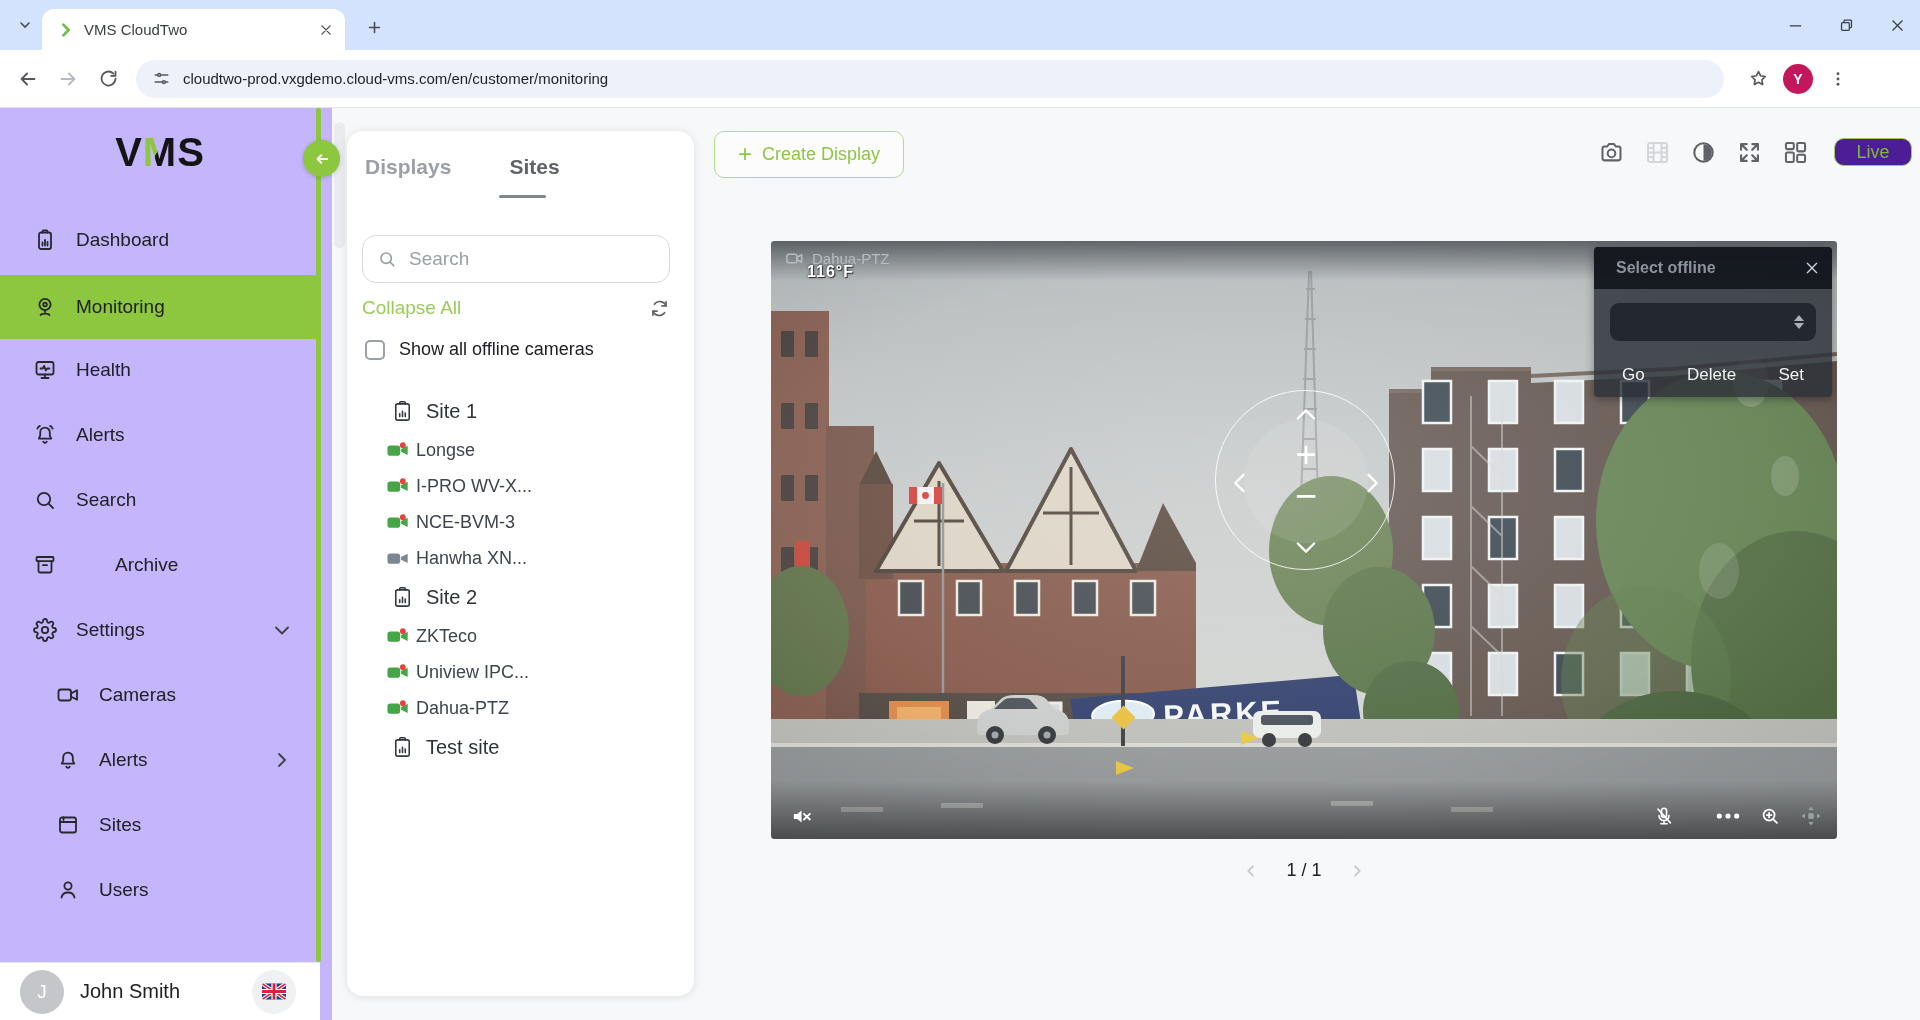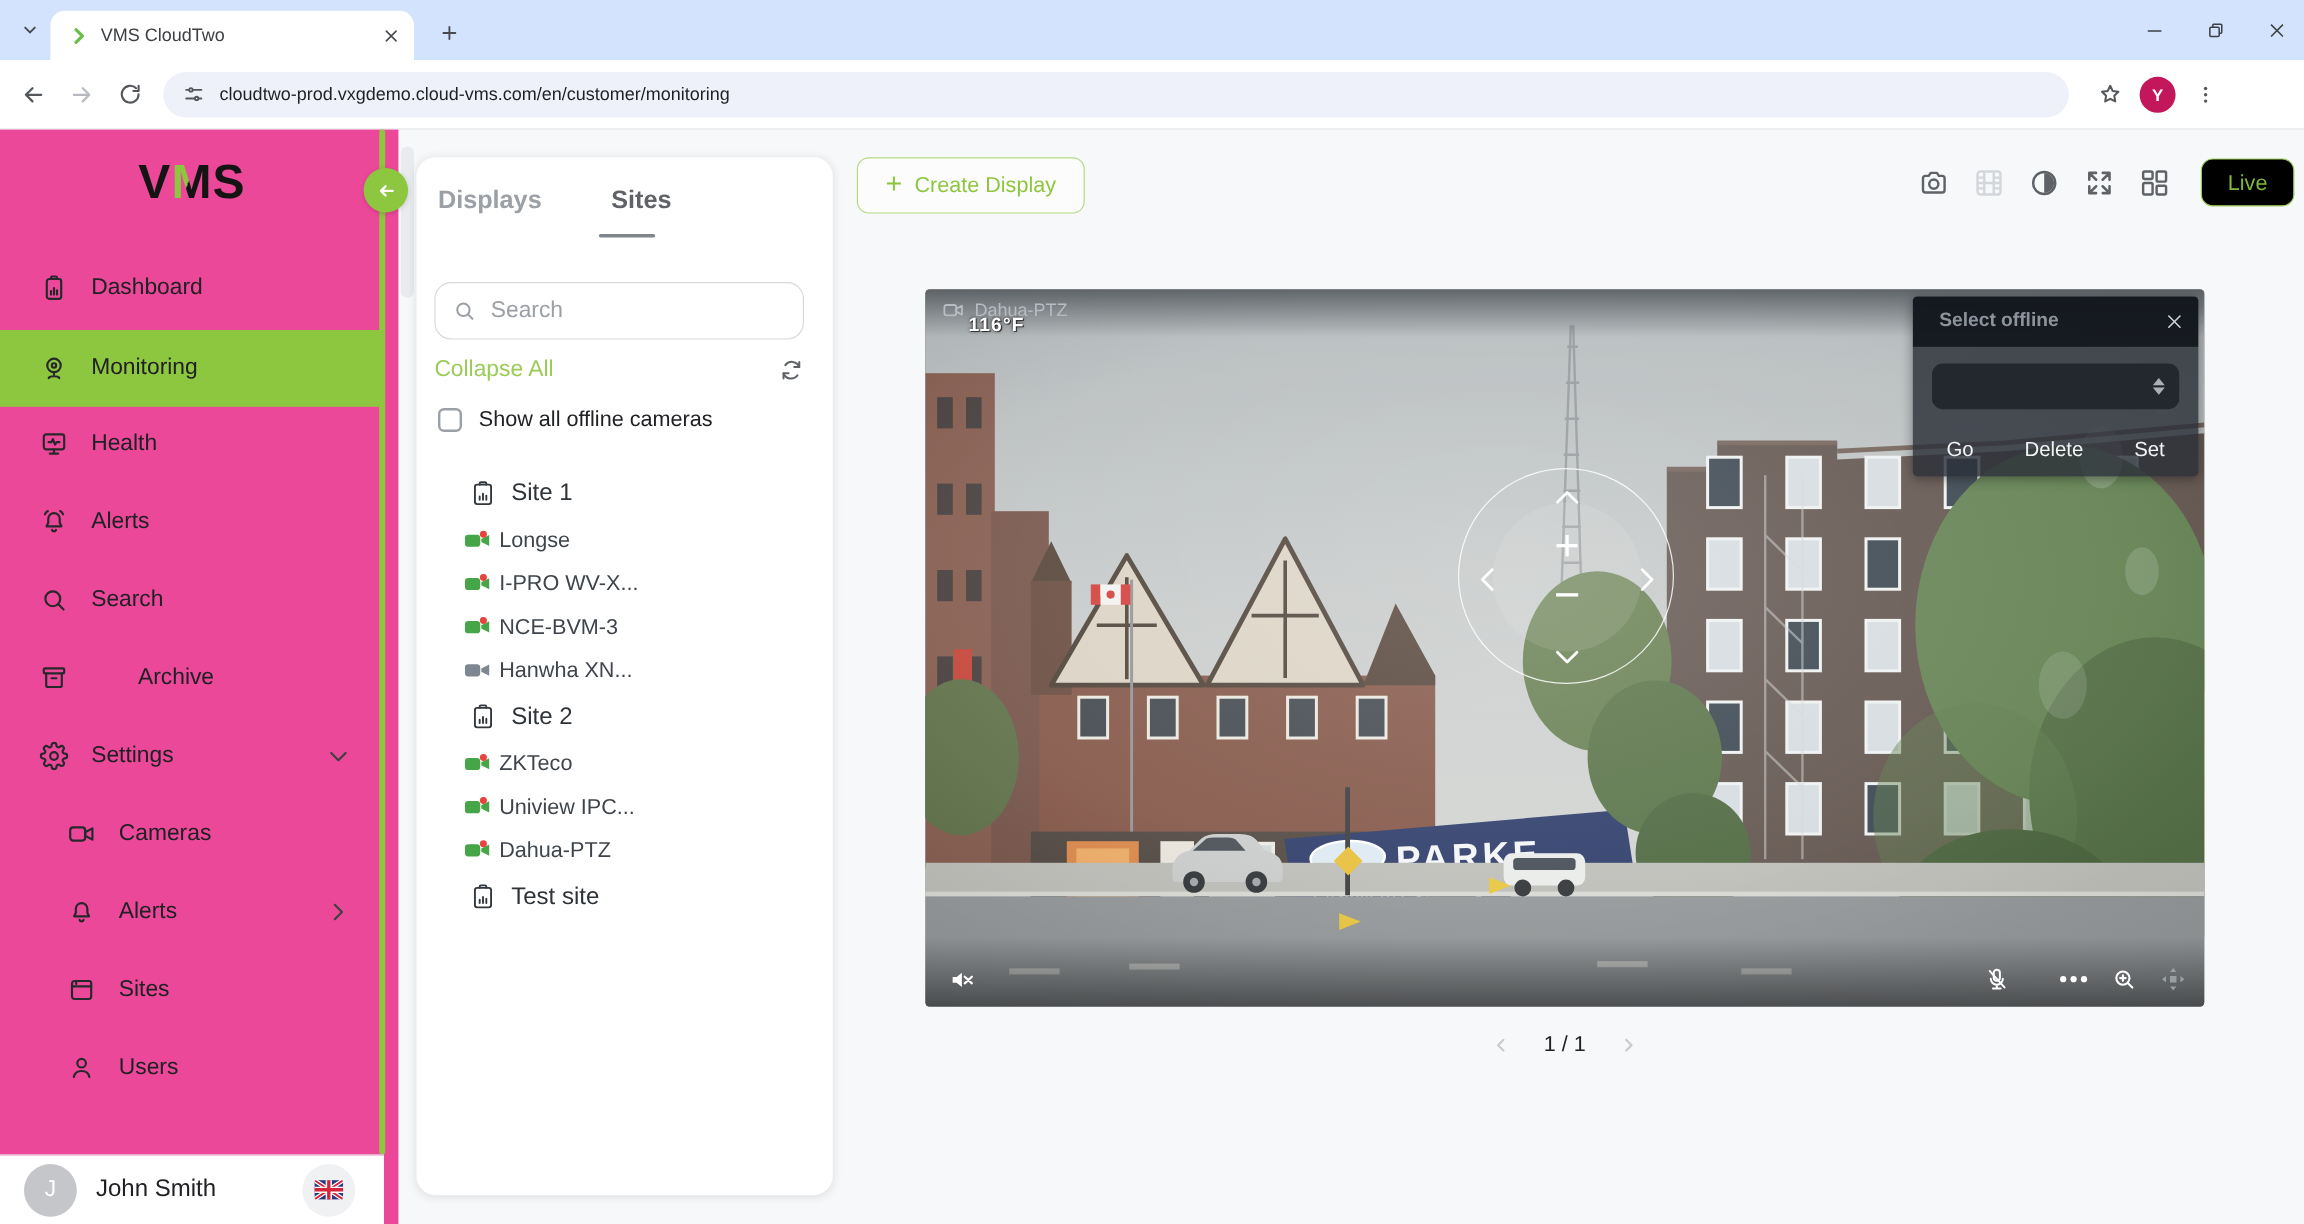--- a/index.html
+++ b/index.html
@@ -15,21 +15,21 @@
 #tab-title{flex:1;font-size:15px;color:#3c4043;margin-left:10px;white-space:nowrap;overflow:hidden}
 #newtab{position:absolute;left:360px;top:13px;width:28px;height:28px;display:flex;align-items:center;justify-content:center;color:#474b4f}
 #wincontrols{position:absolute;right:14px;top:0;height:50px;display:flex;align-items:center;gap:34px;color:#3c4043}
 #toolbar{position:absolute;left:0;top:50px;width:1920px;height:58px;background:#fff;border-bottom:1px solid #e3e5e8;display:flex;align-items:center}
 .tb-ic{width:40px;height:40px;display:flex;align-items:center;justify-content:center;color:#54575b;flex:0 0 auto}
 #urlbar{height:38px;width:1588px;margin-left:8px;background:#eef1f9;border-radius:19px;display:flex;align-items:center;padding:0 16px;flex:0 0 auto}
 #url-text{font-size:15px;color:#1f2124;margin-left:12px}
 #avatar-y{width:30px;height:30px;border-radius:50%;background:#c2185b;color:#fff;font-size:14px;font-weight:700;display:flex;align-items:center;justify-content:center}
 
 
-#sidebar{position:absolute;left:0;top:108px;width:332px;height:912px;background:#ec4899}
+#sidebar{position:absolute;left:0;top:108px;width:332px;height:912px;background:#c4b5fd}
 #green-rail{position:absolute;left:316px;top:0;width:5px;height:854px;background:#8dc63f;border-radius:3px}
 #collapse-btn{position:absolute;left:303px;top:140px;width:37px;height:37px;border-radius:50%;background:#8dc63f;display:flex;align-items:center;justify-content:center;z-index:30;box-shadow:0 1px 4px rgba(0,0,0,.18)}
 #scroll-pill{position:absolute;left:334px;top:122px;width:11px;height:126px;background:#e9ebee;border-radius:6px;z-index:5}
 #logo{position:absolute;left:0;top:22px;width:320px;text-align:center;font-size:40px;font-weight:800;letter-spacing:1px;color:#141414}
 #logo .m{background:linear-gradient(112deg,#8dc63f 44%,#141414 44%);-webkit-background-clip:text;background-clip:text;color:transparent}
 .nav-item{position:absolute;left:0;width:320px;height:64px;display:flex;align-items:center;padding-left:33px;color:#202124;cursor:pointer}
 .nav-item.active{background:#8dc63f}
 .nav-item.indent{padding-left:56px}
 .nav-item.faded{opacity:.42}
 .nav-ic{width:24px;color:#26282b}
@@ -64,21 +64,21 @@
 .site-name{font-size:20px;font-weight:500;color:#2e3338;margin-left:14px}
 .cam-row{height:36px;display:flex;align-items:center;padding-left:40px;cursor:pointer}
 .cam-name{font-size:18px;color:#3f454c;margin-left:7px}
 
 
 #create-display{position:absolute;left:714px;top:131px;width:190px;height:47px;border:1.5px solid #b5da84;border-radius:10px;display:flex;align-items:center;justify-content:center;color:#8dc63f;font-size:18px;background:rgba(255,255,255,.6);cursor:pointer;z-index:5}
 #create-display .plus{font-size:24px;font-weight:400;margin-right:10px;margin-top:-2px}
 #main-toolbar{position:absolute;left:1598px;top:128px;height:48px;display:flex;align-items:center;gap:19px;z-index:5}
 .mt-ic{color:#5f6368}
 .mt-ic.disabled{color:#d3d6da}
-#live-btn{width:78px;height:40px;border:1.5px solid #9ccb5a;border-radius:10px;color:#7db93c;font-size:18px;display:flex;align-items:center;justify-content:center;margin-left:6px;background:#000000;cursor:pointer}
+#live-btn{width:78px;height:28px;border:1.5px solid #9ccb5a;border-radius:10px;color:#7db93c;font-size:18px;display:flex;align-items:center;justify-content:center;margin-left:6px;background:#4c1d95;cursor:pointer}
 
 
 #video{position:absolute;left:771px;top:241px;width:1066px;height:598px;border-radius:4px;overflow:hidden;background:#888;cursor:pointer}
 #video .scene{position:absolute;inset:0}
 #vid-top{position:absolute;left:0;top:0;width:100%;height:40px;background:linear-gradient(rgba(44,49,56,.62),rgba(44,49,56,0));display:flex;align-items:center;padding:0 14px;color:#b7bcc2;pointer-events:none}
 #vid-label{font-size:15px;margin-left:8px;margin-top:-6px}
 #vid-top .icon{margin-top:-6px}
 #osd-temp{position:absolute;left:36px;top:22px;color:#fff;font-size:16px;font-weight:700;letter-spacing:1px;text-shadow:0 0 3px #222,1px 1px 0 #444;pointer-events:none}
 #vid-bottom{position:absolute;left:0;bottom:0;width:100%;height:58px;background:linear-gradient(rgba(0,0,0,0),rgba(10,12,14,.5));pointer-events:none}
 #vignette{position:absolute;inset:0;background:radial-gradient(135% 115% at 48% 42%,rgba(255,255,255,.07) 35%,rgba(22,24,26,.22) 100%);pointer-events:none}

